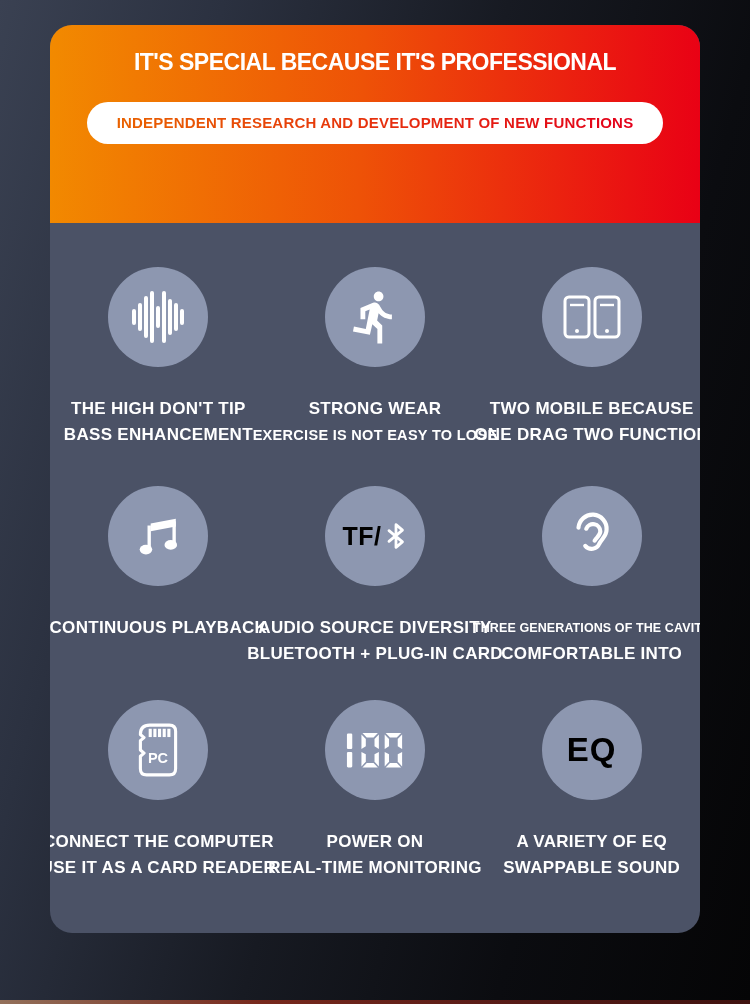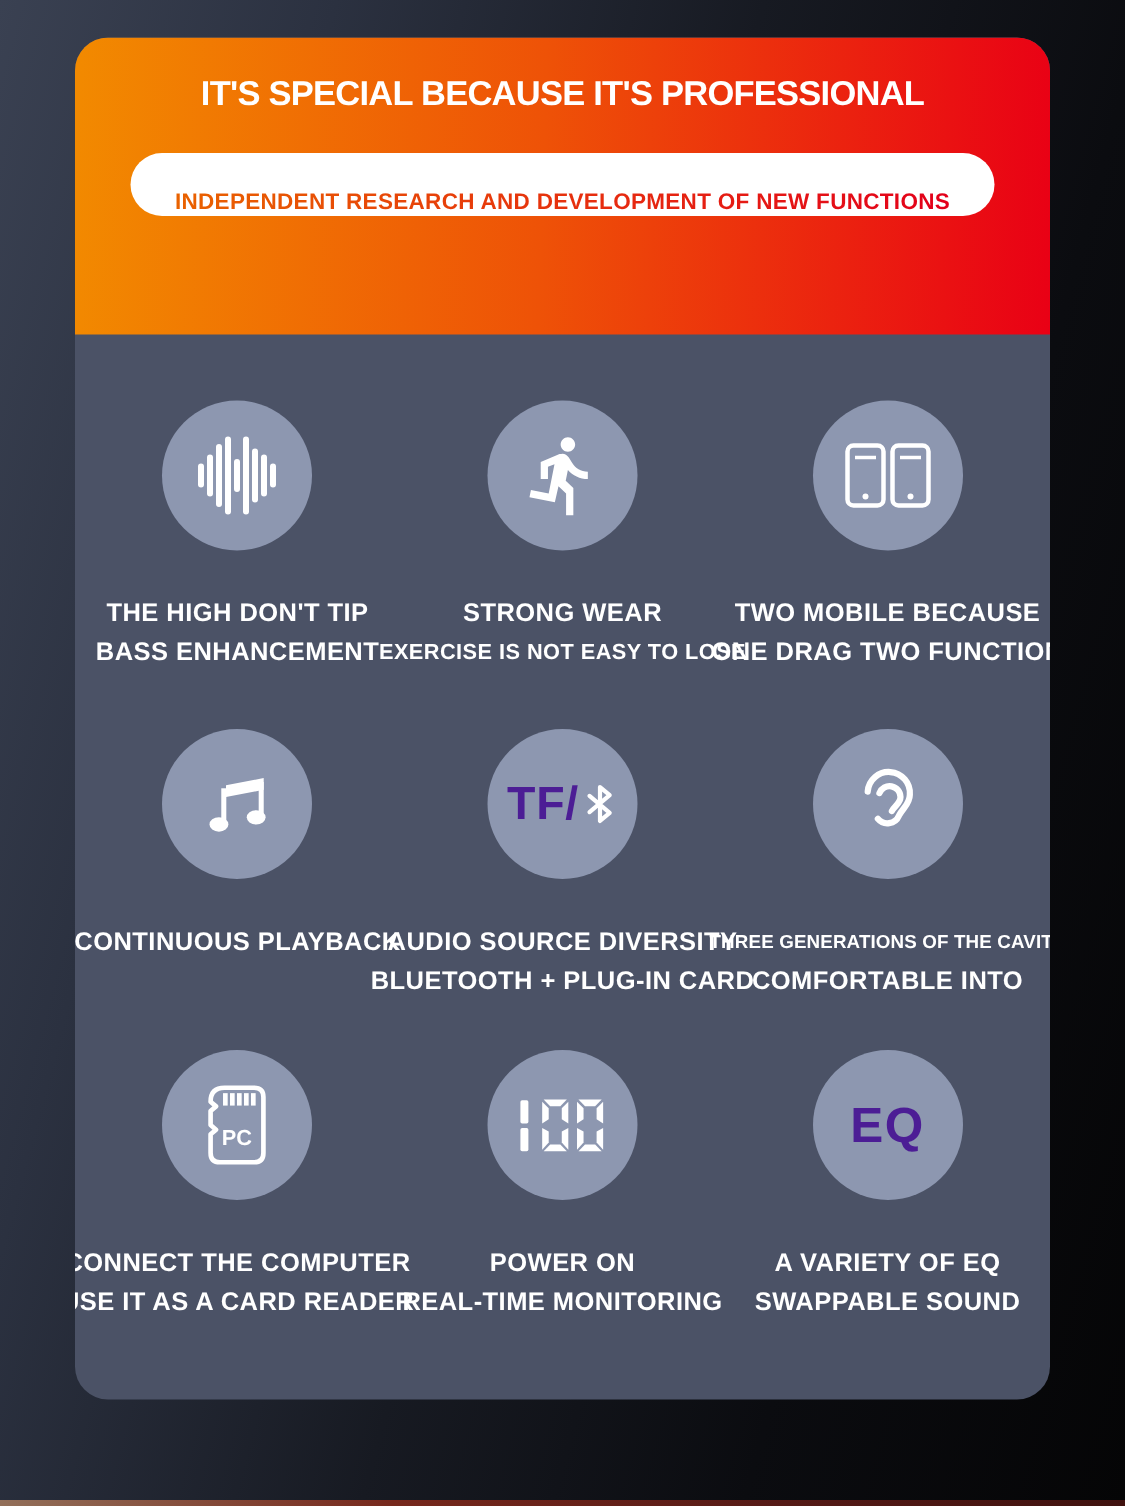--- a/index.html
+++ b/index.html
@@ -16,21 +16,21 @@
   .card-header {
     height:198px; text-align:center;
     background:linear-gradient(92deg,#F28A00 0%,#EE5207 48%,#E90015 100%);
   }
   .title {
     padding-top:24px; font-size:23px; font-weight:bold; color:#FFFFFF;
     letter-spacing:-0.5px; white-space:nowrap;
   }
   .badge {
     display:inline-block; margin-top:26px; height:42px; line-height:42px;
-    padding:12px 30px; background:#FFFFFF; border-radius:21px;
+    padding:0 30px; background:#FFFFFF; border-radius:21px;
   }
   .badge-text {
     font-size:15px; font-weight:bold; letter-spacing:0.2px; color:#E3301A;
     background:linear-gradient(90deg,#E96200 0%,#E3001A 100%);
     -webkit-background-clip:text; background-clip:text;
     -webkit-text-fill-color:transparent;
   }
   .grid { padding-top:10px; }
   .row { display:flex; }
   .row1 { margin-top:34px;align-items:center; } .row2 { margin-top:38px; } .row3 { margin-top:33px; }
@@ -38,22 +38,22 @@
   .circle {
     width:100px; height:100px; border-radius:50%; background:#8D97B0;
     display:flex; align-items:center; justify-content:center; flex:none;
   }
   .labels { margin-top:29px; text-align:center; }
   .l { font-size:17px; line-height:26px; font-weight:bold; color:#FFFFFF;
        letter-spacing:0.3px; white-space:nowrap; }
   .l.sm { font-size:14.5px; }
   .l.xs { font-size:12.5px; letter-spacing:0.1px; }
   .tf-wrap { display:flex; align-items:center; gap:2px; }
-  .tf-text { font-size:31px; font-weight:bold; color:#4c1d95; letter-spacing:0.5px; }
-  .eq-text { font-size:33px; font-weight:bold; color:#4c1d95; letter-spacing:1px; }
+  .tf-text { font-size:25px; font-weight:bold; color:#000000; letter-spacing:0.5px; }
+  .eq-text { font-size:33px; font-weight:bold; color:#000000; letter-spacing:1px; }
   .bottom-strip {
     position:absolute; left:0; right:0; bottom:0; height:4px;
     background:linear-gradient(90deg,#93705A 0%,#77281C 35%,#551A16 70%,#40120F 100%);
   }
   svg { display:block; }
 </style>
 </head>
 <body>
 
 <div class="card">

